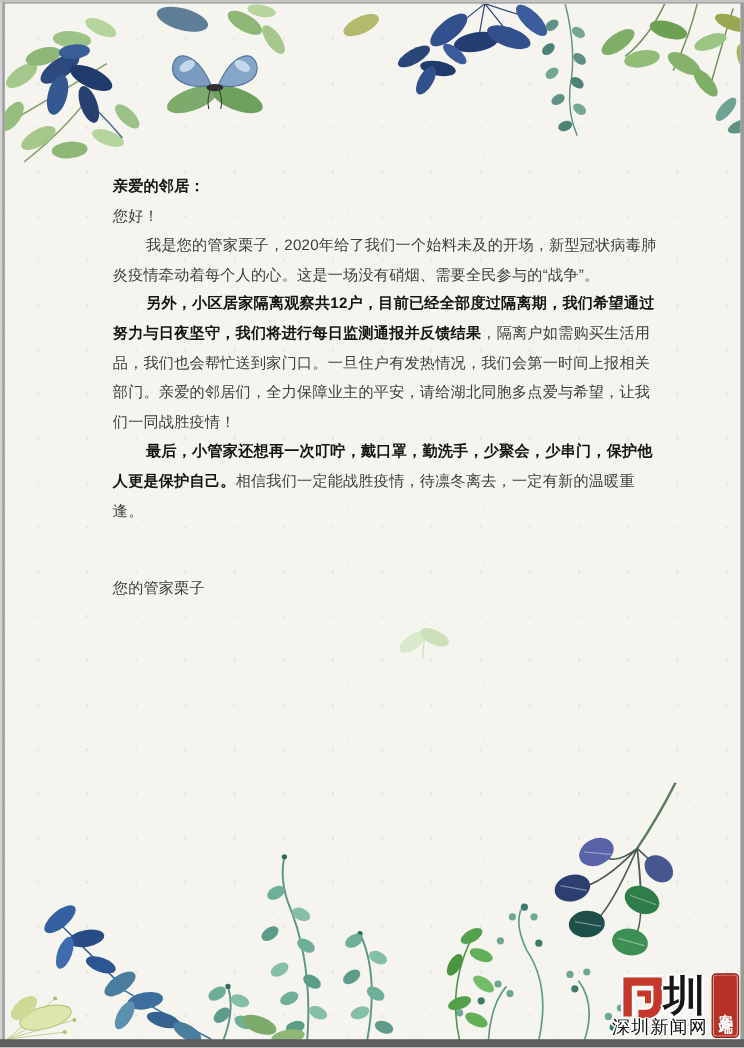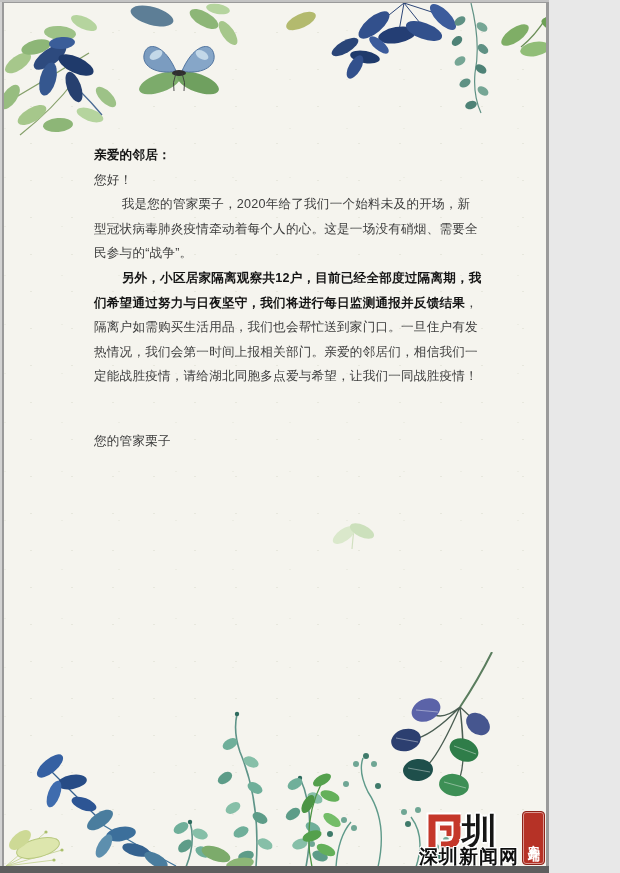--- a/index.html
+++ b/index.html
@@ -1,37 +1,37 @@
 <!DOCTYPE html>
 <html><head>
 <meta charset="utf-8">
 <style>
   html,body{margin:0;padding:0;background:#e8e8e8;}
-  .frame{position:relative;width:549px;height:873px;background:#9a9a9a;overflow:hidden;
+  .frame{position:relative;width:620px;height:873px;background:#9a9a9a;overflow:hidden;
          font-family:"Liberation Sans","DejaVu Sans",sans-serif;}
   .edge-left{position:absolute;left:0;top:0;bottom:0;width:2px;background:#d2d2d2;z-index:6;}
   .edge-top{position:absolute;left:0;top:0;right:0;height:2px;background:#c3c3c3;z-index:6;}
   .edge-bottom{position:absolute;left:0;right:0;bottom:0;height:7px;background:#5e5e5e;z-index:6;}
   .page{position:absolute;left:4px;top:3px;right:3px;bottom:6px;background-color:#f5f4ee;
         background-image:radial-gradient(#e7e7dd 1px,transparent 1px),radial-gradient(#ecece3 1px,transparent 1px);
         background-size:41px 37px,57px 49px;background-position:7px 11px,29px 3px;overflow:hidden;}
   .deco{position:absolute;pointer-events:none;z-index:1;}
   .letter{position:absolute;left:90px;right:64px;top:0;z-index:2;color:#3d3d3d;
           font-size:12.6px;line-height:24.6px;letter-spacing:.2px;}
   .salutation{margin-top:140px;font-weight:700;color:#161616;}
   .para{text-indent:2.2em;margin:0;}
   .b{font-weight:700;color:#141414;}
   .sig{ text-align:left;padding-right:24px;}
   .sig-name{margin-top:40px;}
   .watermark{position:absolute;right:1px;bottom:2px;z-index:5;display:flex;align-items:flex-end;gap:3px;}
   .wm-left{display:flex;flex-direction:column;align-items:flex-start;}
   .wm-row1{display:flex;align-items:flex-end;gap:1px;margin-left:6px;}
   .wm-zhen{font-size:35px;line-height:36px;font-weight:900;color:#161616;
      text-shadow:-2px 0 #fff,2px 0 #fff,0 -2px #fff,0 2px #fff,-1px -1px #fff,1px 1px #fff,1px -1px #fff,-1px 1px #fff;}
-  .wm-site{font-size:19px;line-height:17px;font-weight:700;letter-spacing:1px;color:#0e0e0e;margin-top:-1px;
+  .wm-site{font-size:15px;line-height:17px;font-weight:400;letter-spacing:1px;color:#0e0e0e;margin-top:-1px;
      text-shadow:-1px 0 #fff,1px 0 #fff,0 -1px #fff,0 1px #fff,-1px -1px #fff,1px 1px #fff,1px -1px #fff,-1px 1px #fff;}
   .wm-badge{width:21px;height:52px;background:#b63226;color:#fff;border:1px solid #8e2419;border-radius:4px;
      box-shadow:inset 0 0 0 1px rgba(255,255,255,.5);writing-mode:vertical-rl;text-orientation:upright;
      display:flex;align-items:center;justify-content:center;font-size:12px;font-weight:700;letter-spacing:2px;}
 </style>
 </head>
 <body>
 
 <div class="frame">
   <div class="page">
@@ -216,21 +216,22 @@
         <ellipse cx="86" cy="184" rx="10" ry="5" fill="#54a04c" transform="rotate(-20 86 184)"></ellipse>
         <ellipse cx="100" cy="198" rx="10" ry="5" fill="#64b05a" transform="rotate(25 100 198)"></ellipse>
       </g>
     </svg>
 
     <div class="letter">
       <div class="salutation">亲爱的邻居：</div>
       <div>您好！</div>
       <div id="paragraphs">
           <div class="para"><span>我是您的管家栗子，2020年给了我们一个始料未及的开场，新型冠状病毒肺炎疫情牵动着每个人的心。这是一场没有硝烟、需要全民参与的“战争”。</span></div>
-          <div class="para"><span class="b">另外，小区居家隔离观察共12户，目前已经全部度过隔离期，我们希望通过努力与日夜坚守，我们将进行每日监测通报并反馈结果</span><span>，隔离户如需购买生活用品，我们也会帮忙送到家门口。一旦住户有发热情况，我们会第一时间上报相关部门。亲爱的邻居们，相信我们一定能战胜疫情，请给湖北同胞多点爱与希望，让我们一同战胜疫情！</span></div>
+          <div class="para"><span class="b">另外，小区居家隔离观察共12户，目前已经全部度过隔离期，我们希望通过努力与日夜坚守，我们将进行每日监测通报并反馈结果</span><span>，隔离户如需购买生活用品，我们也会帮忙送到家门口。一旦住户有发热情况，我们会第一时间上报相关部门。亲爱的邻居们，全力保障业主的平安，请给湖北同胞多点爱与希望，让我们一同战胜疫情！</span></div>
+          <div class="para"><span class="b">最后，小管家还想再一次叮咛，戴口罩，勤洗手，少聚会，少串门，保护他人更是保护自己。</span><span>相信我们一定能战胜疫情，待凛冬离去，一定有新的温暖重逢。</span></div>
         </div>
       <div class="sig sig-name">您的管家栗子</div>
     </div>
 
     <div class="watermark">
       <div class="wm-left">
         <div class="wm-row1">
           <svg width="36" height="40" viewBox="0 0 36 40">
             <path d="M7 38 L7 9 L32 9 L32 25 Q32 36 22 36 L16 36" fill="none" stroke="#ffffff" stroke-width="11"></path>
             <path d="M15 19 L24 19 L24 27" fill="none" stroke="#ffffff" stroke-width="8"></path>

